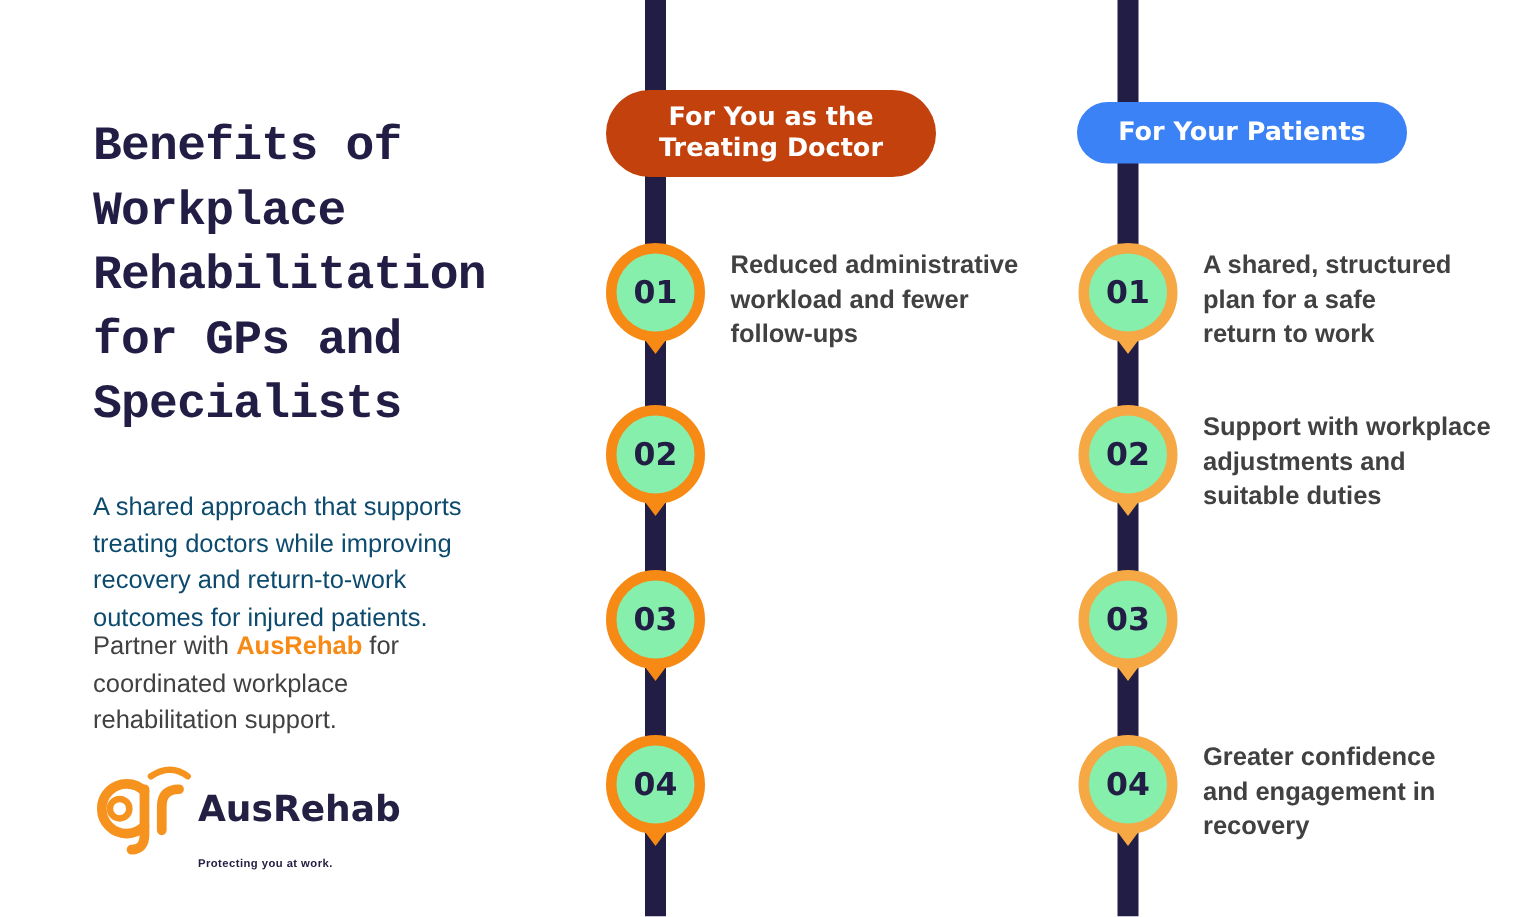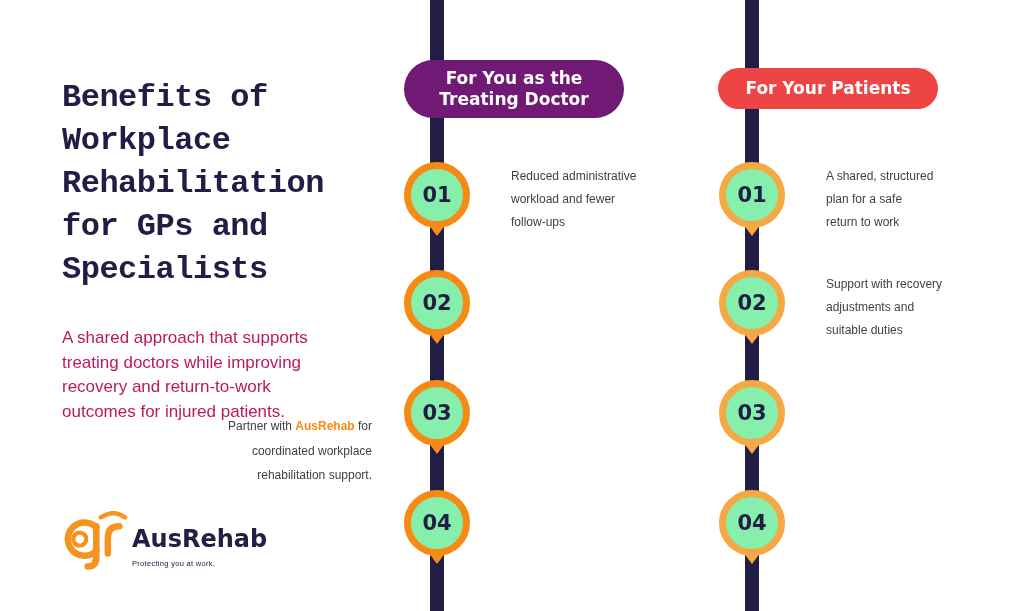--- a/index.html
+++ b/index.html
@@ -15,42 +15,41 @@
   .left-panel { position:absolute; left:62px; top:0; width:320px; }
   .title {
     position:absolute; left:0; top:55px; width:320px;
     font-family:Liberation Mono, monospace;
     font-weight:700; font-size:32px; line-height:43px;
     letter-spacing:-0.5px; color:#211D44;
     white-space:pre-line;
   }
   .intro {
     position:absolute; left:0; top:306px; width:310px;
-    font-size:17px; line-height:24.5px; color:#be185d;
+    font-size:17px; line-height:24.5px; color:#0c4a6e;
     white-space:pre-line;
     margin-top:20px;
   }
   .partner {
     position:absolute; left:0; top:402px; width:310px;
-    font-size:12px; line-height:24.5px; color:#414141;
-    white-space:pre-line;
-    text-align:right;
+    font-size:17px; line-height:24.5px; color:#414141;
+    white-space:pre-line;
   }
   .brand-inline { color:#F78A15; font-weight:700; }
 
   
   .logo { position:absolute; left:56px; top:500px; display:flex; align-items:flex-start; }
   .logo-icon { width:72px; height:84px; flex:0 0 auto; }
   .logo-text { margin-left:4px; margin-top:27px; }
   .logo-brand {
     font-family:"DejaVu Sans", sans-serif;
     font-weight:700; font-size:24px; color:#232044; line-height:1;
   }
   .logo-tagline {
-    margin-top:8px; font-size:7.5px; font-weight:400;
+    margin-top:20px; font-size:7.5px; font-weight:700;
     letter-spacing:0.3px; color:#232044;
   }
 
   
   .vline { position:absolute; top:0; height:611px; width:14px; background:#211D44; z-index:0; }
   .vline.c1 { left:430px; }
   .vline.c2 { left:745px; }
 
   .pill {
     position:absolute; z-index:3;
@@ -80,23 +79,24 @@
   }
   .circle {
     position:absolute; left:0; top:0; z-index:2;
     width:52px; height:52px; border-radius:50%;
     border:7px solid #F78A15; background:#86efac;
     display:flex; align-items:center; justify-content:center;
     font-family:"DejaVu Sans", sans-serif;
     font-weight:700; font-size:21px; color:#211D44;
   }
   .item-text {
-    margin-left:107px; padding-top:3px;
-    font-size:12px; line-height:23px; color:#414141;
-    white-space:pre-line;
+    margin-left:83px; padding-top:3px;
+    font-size:17px; line-height:23px; color:#414141;
+    white-space:pre-line;
+    font-weight:bold;
   }
 </style>
 </head>
 <body>
 
 <div class="left-panel">
   <h1 class="title">Benefits of
 Workplace
 Rehabilitation
 for GPs and
@@ -123,24 +123,24 @@
   </svg>
   <div class="logo-text">
     <div class="logo-brand">AusRehab</div>
     <div class="logo-tagline">Protecting you at work.</div>
   </div>
 </div>
 
 <div class="vline c1"></div>
 <div class="vline c2"></div>
 
-<div class="pill c1" style="background: #701a75;">For You as the
+<div class="pill c1" style="background: #c2410c;">For You as the
 Treating Doctor</div>
 
-<div class="pill c2" style="background: #ef4444;">For Your Patients</div>
+<div class="pill c2" style="background: #3b82f6;">For Your Patients</div>
 
 <div class="item c1 r1">
   <div class="badge">
     <div class="pin" style="border-top-color: rgb(247, 138, 21);"></div>
     <div class="circle" style="border-color: rgb(247, 138, 21);">01</div>
   </div>
   <div class="item-text">Reduced administrative
 workload and fewer
 follow-ups</div>
 </div>
@@ -170,28 +170,31 @@
   </div>
   <div class="item-text">A shared, structured
 plan for a safe
 return to work</div>
 </div>
 <div class="item c2 r2">
   <div class="badge">
     <div class="pin" style="border-top-color: rgb(245, 168, 67);"></div>
     <div class="circle" style="border-color: rgb(245, 168, 67);">02</div>
   </div>
-  <div class="item-text">Support with recovery
+  <div class="item-text">Support with workplace
 adjustments and
 suitable duties</div>
 </div>
 <div class="item c2 r3">
   <div class="badge">
     <div class="pin" style="border-top-color: rgb(245, 168, 67);"></div>
     <div class="circle" style="border-color: rgb(245, 168, 67);">03</div>
   </div>
 </div>
 <div class="item c2 r4">
   <div class="badge">
     <div class="pin" style="border-top-color: rgb(245, 168, 67);"></div>
     <div class="circle" style="border-color: rgb(245, 168, 67);">04</div>
   </div>
+  <div class="item-text">Greater confidence
+and engagement in
+recovery</div>
 </div>
 
 </body></html>

